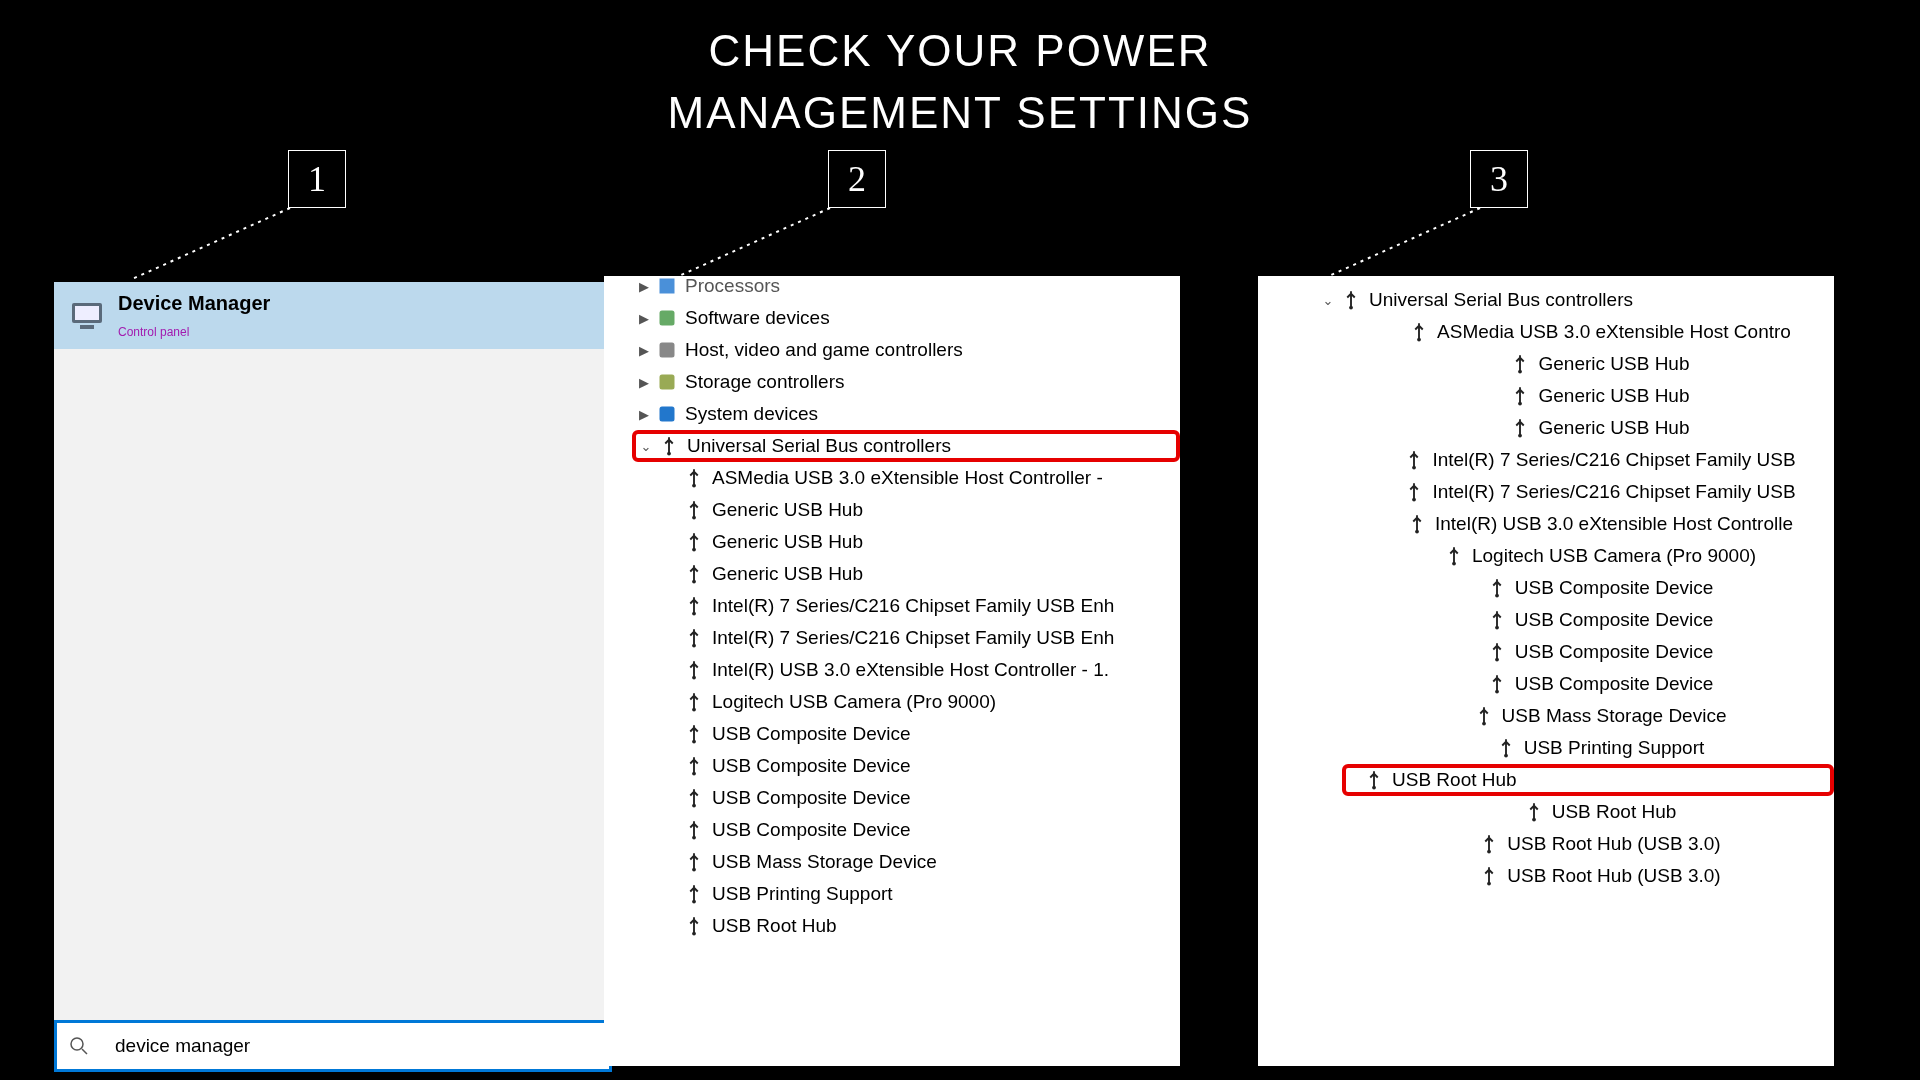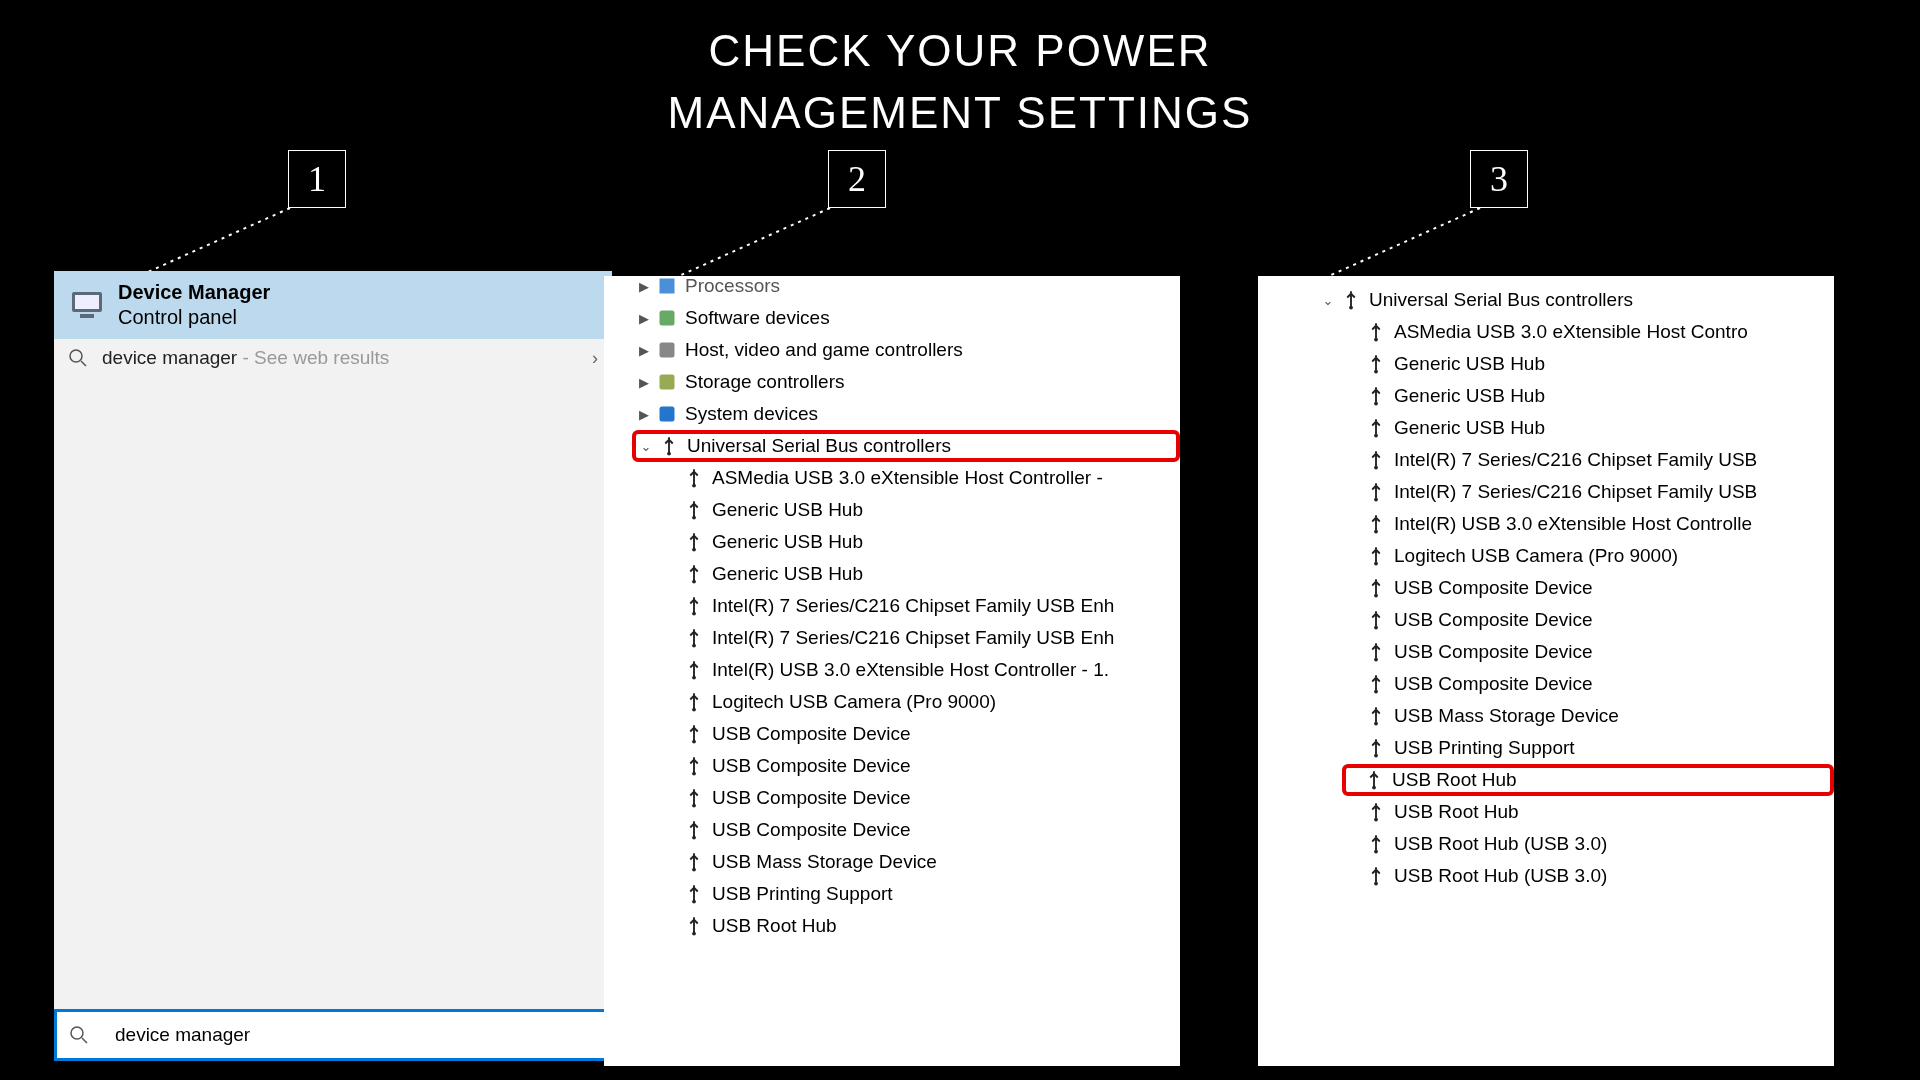--- a/index.html
+++ b/index.html
@@ -42,40 +42,40 @@
     position: absolute;
     stroke: #fff;
     stroke-dasharray: 3 5;
     stroke-width: 2;
     fill: none;
   }
   
   .panel1 {
     position: absolute;
     left: 54px;
-    top: 271px;
+    top: 282px;
     width: 558px;
     height: 790px;
     background: #f2f2f2;
     overflow: hidden;
   }
   .p1-header {
     background: #bcd9ed;
     padding: 10px 14px;
     display: flex;
     align-items: center;
   }
   .p1-icon {
     width: 38px;
     height: 38px;
     flex-shrink: 0;
     margin-right: 12px;
   }
   .p1-title { font-weight: 600; font-size: 20px; color: #000; }
-  .p1-sub { font-size: 20px; color: #000000; margin-top: 2px; }
+  .p1-sub { font-size: 12px; color: #a21caf; margin-top: 10px; }
   .p1-search-web {
     padding: 12px 14px 6px 14px;
     font-weight: 600;
     font-size: 16.5px;
     color: #000;
   }
   .p1-web-row {
     display: flex;
     align-items: center;
     padding: 8px 14px;
@@ -115,21 +115,21 @@
     align-items: center;
     height: 32px;
     font-size: 19px;
     color: #000;
     white-space: nowrap;
     cursor: pointer;
   }
   .lvl1 { padding-left: 30px; }
   .lvl2 { padding-left: 80px; }
   .p3 .lvl1 { padding-left: 60px; }
-  .p3 .lvl2 { padding-left: 108px; }
+  .p3 .lvl2 { padding-left: 108px; justify-content: center; }
   .expander { width: 20px; text-align: center; font-size: 13px; color: #555; margin-right: 3px; }
   .device-icn { width: 20px; height: 20px; margin-right: 8px; display: inline-flex; align-items: center; justify-content: center; flex-shrink: 0; }
   .cutoff { color: #555; margin-top: -14px; }
   .redbox {
     border: 4px solid #e60000;
     border-radius: 6px;
     margin-left: 28px;
     padding-right: 10px;
   }
   .p3 .redbox { margin-left: 84px; padding-left: 18px; }
@@ -161,30 +161,20 @@
           <rect x="4" y="6" width="30" height="20" rx="2" fill="#5a6a7a"></rect>
           <rect x="7" y="9" width="24" height="14" fill="#eef"></rect>
           <rect x="12" y="28" width="14" height="4" fill="#5a6a7a"></rect>
         </svg>
     </span>
     <div>
       <div class="p1-title">Device Manager</div>
       <div class="p1-sub">Control panel</div>
     </div>
   </div>
-  <div class="p1-web-row">
-    <span class="p1-search-icon">
-      <svg viewBox="0 0 20 20">
-          <circle cx="8" cy="8" r="6" stroke="#555" stroke-width="1.5" fill="none"></circle>
-          <line x1="13" y1="13" x2="18" y2="18" stroke="#555" stroke-width="1.5"></line>
-        </svg>
-    </span>
-    <span class="p1-web-text"><span>device manager</span><span class="p1-web-gray"> - See web results</span></span>
-    <span class="p1-chev">›</span>
-  </div>
   <div class="p1-bottom">
     <span class="p1-search-icon">
       <svg viewBox="0 0 20 20">
           <circle cx="8" cy="8" r="6" stroke="#555" stroke-width="1.5" fill="none"></circle>
           <line x1="13" y1="13" x2="18" y2="18" stroke="#555" stroke-width="1.5"></line>
         </svg>
     </span>
     <span class="p1-bottom-text">device manager</span>
   </div>
 </div>

